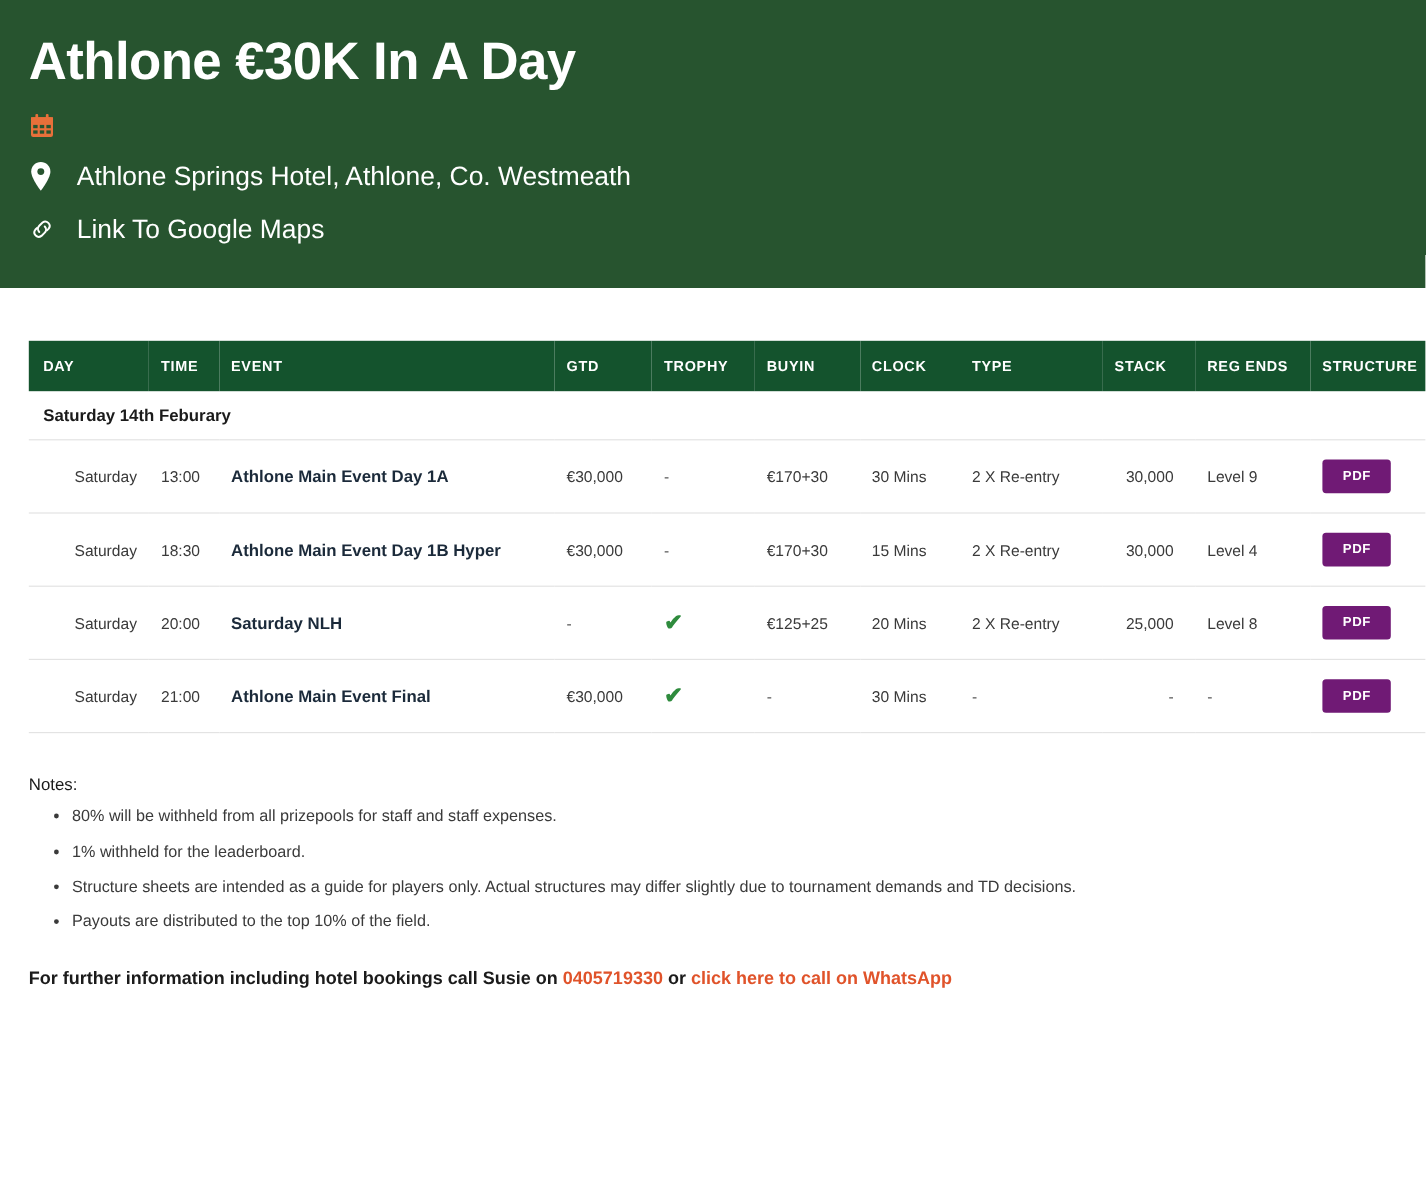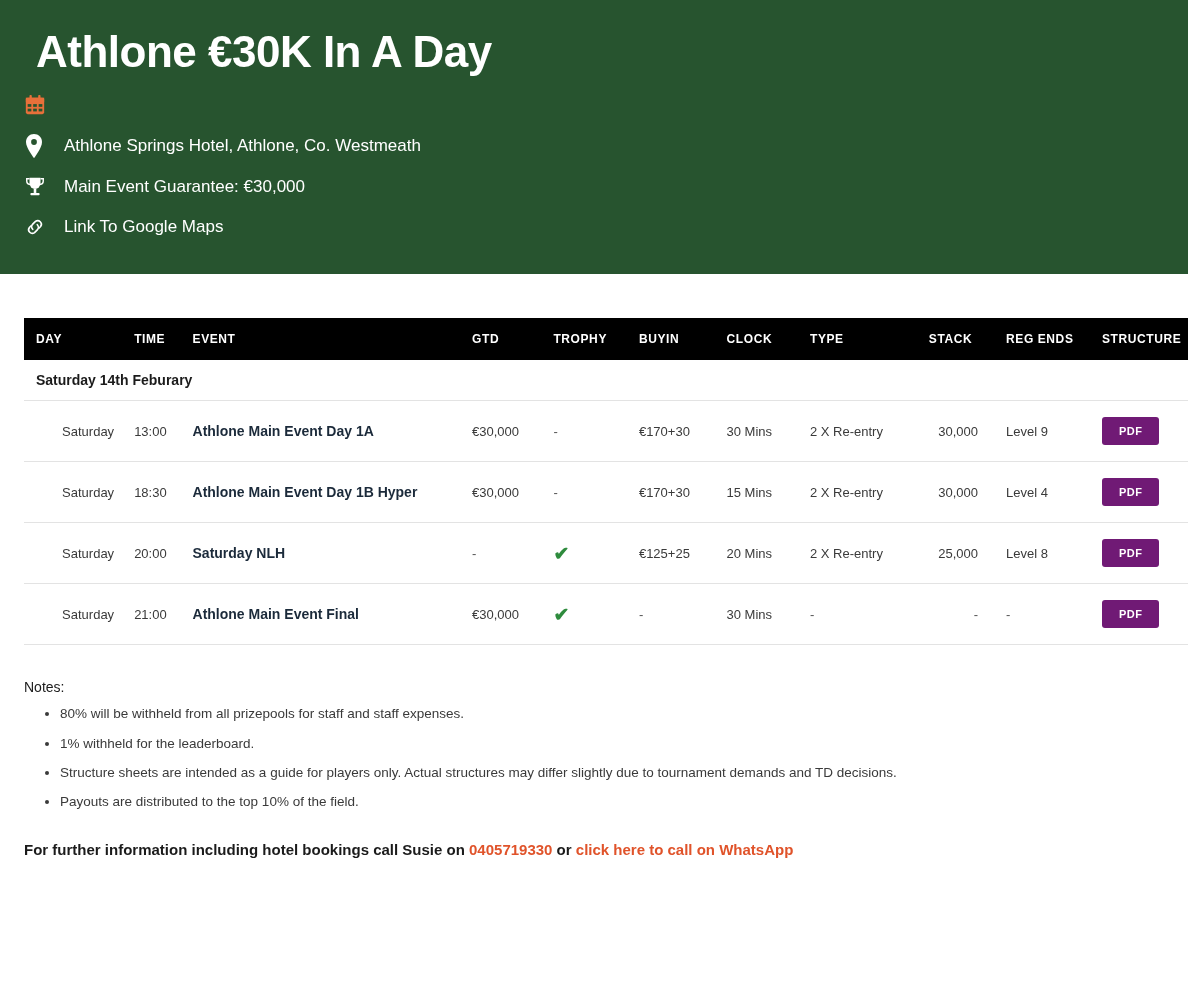--- a/index.html
+++ b/index.html
@@ -20,21 +20,21 @@
   .hero {
     background: #27542f;
     color: #ffffff;
     padding: 28px 24px 36px 24px;
     width: 1188px;
   }
   .hero-title {
     font-size: 44px;
     font-weight: bold;
     letter-spacing: -0.5px;
-    margin: 0 0 18px 12px;
+    margin: 0 0 18px 0;
     line-height: 1.1;
   }
   .hero-line {
     display: flex;
     align-items: center;
     gap: 14px;
     margin-bottom: 18px;
   }
   .hero-line:last-child { margin-bottom: 0; }
   .hero-ico {
@@ -43,36 +43,36 @@
     display: flex;
     align-items: center;
     justify-content: flex-start;
   }
   .hero-date-text {
     color: #e8703a;
     font-size: 19px;
   }
   .hero-text {
     color: #ffffff;
-    font-size: 17px;
+    font-size: 22px;
   }
 
   
   .table-wrap {
     margin: 44px 24px 0 24px;
     width: 1164px;
   }
   table.sched {
     border-collapse: collapse;
     width: 1164px;
     table-layout: fixed;
     font-size: 13px;
   }
   table.sched thead th {
-    background: #000000;
+    background: #14532d;
     color: #ffffff;
     text-align: left;
     font-size: 12px;
     font-weight: bold;
     letter-spacing: 0.6px;
     padding: 14px 10px;
   }
   .c-day    { width: 96px;  padding-left: 12px !important; }
   .c-time   { width: 56px; }
   .c-event  { width: 268px; }
@@ -186,32 +186,20 @@
   <div class="hero-line">
     <span class="hero-ico">
       <svg width="20" height="24" viewBox="0 0 24 30" aria-hidden="true">
         <path d="M12 0C6.5 0 2 4.4 2 9.9 2 17.3 12 30 12 30s10-12.7 10-20.1C22 4.4 17.5 0 12 0z" fill="#ffffff"></path>
         <circle cx="12" cy="10" r="3.6" fill="#27542f"></circle>
       </svg>
     </span>
     <span class="hero-text">Athlone Springs Hotel, Athlone, Co. Westmeath</span>
   </div>
 
-  <div class="hero-line">
-    <span class="hero-ico">
-      <svg width="22" height="22" viewBox="0 0 24 24" aria-hidden="true">
-        <path d="M6 2h12v6a6 6 0 0 1-12 0V2z" fill="#ffffff"></path>
-        <path d="M6 3H3v2.2A4 4 0 0 0 6.6 9.3" stroke="#ffffff" stroke-width="1.6" fill="none"></path>
-        <path d="M18 3h3v2.2a4 4 0 0 1-3.6 4.1" stroke="#ffffff" stroke-width="1.6" fill="none"></path>
-        <rect x="10.6" y="13.5" width="2.8" height="5" fill="#ffffff"></rect>
-        <rect x="7" y="18.5" width="10" height="2.6" rx="0.8" fill="#ffffff"></rect>
-      </svg>
-    </span>
-    <span class="hero-text">Main Event Guarantee: €30,000</span>
-  </div>
 
   <div class="hero-line">
     <span class="hero-ico">
       <svg width="22" height="22" viewBox="0 0 24 24" aria-hidden="true">
         <path d="M9.5 14.5a4 4 0 0 1 0-5.6l3-3a4 4 0 0 1 5.6 5.6l-1.6 1.6" stroke="#ffffff" stroke-width="1.8" fill="none" stroke-linecap="round"></path>
         <path d="M14.5 9.5a4 4 0 0 1 0 5.6l-3 3a4 4 0 0 1-5.6-5.6l1.6-1.6" stroke="#ffffff" stroke-width="1.8" fill="none" stroke-linecap="round"></path>
       </svg>
     </span>
     <span class="hero-text">Link To Google Maps</span>
   </div>

